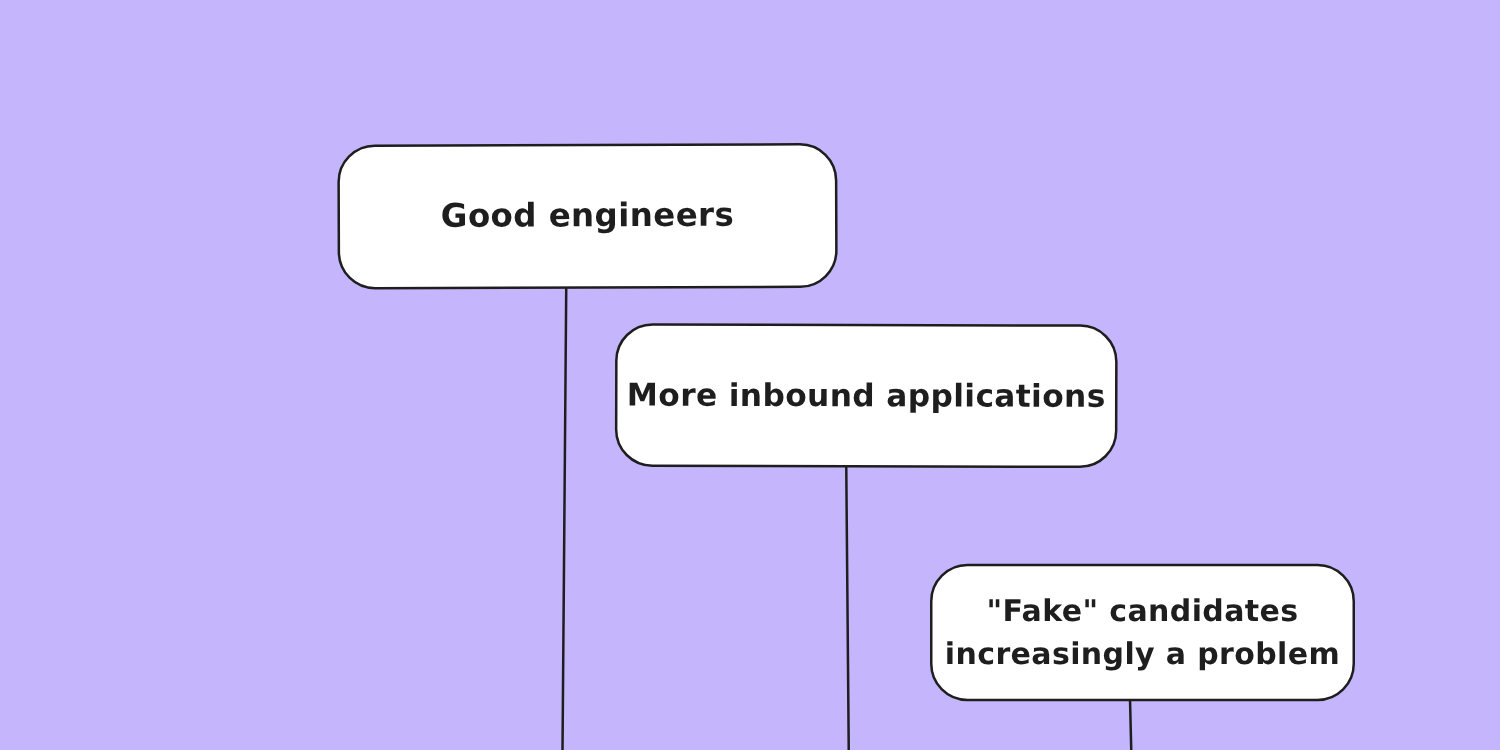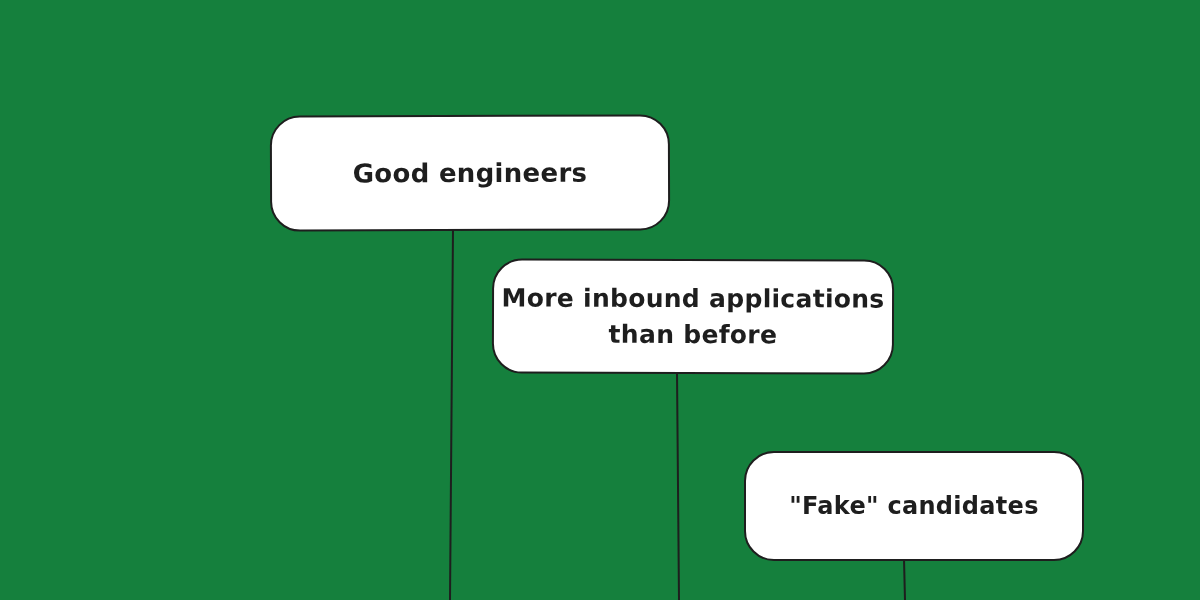--- a/index.html
+++ b/index.html
@@ -4,21 +4,21 @@
 <style>
   html, body {
     margin: 0;
     padding: 0;
     background: #ffffff;
   }
   .canvas {
     position: relative;
     width: 1200px;
     height: 600px;
-    background: #15803d;
+    background: #c4b5fd;
     overflow: hidden;
     font-family: "DejaVu Sans", sans-serif;
   }
   .connector-layer {
     position: absolute;
     left: 0;
     top: 0;
     width: 1200px;
     height: 600px;
     pointer-events: none;
@@ -73,20 +73,20 @@
     <line x1="677" y1="372" x2="679" y2="600" stroke="#1e1e1e" stroke-width="2" stroke-linecap="round"></line>
     <line x1="904" y1="559" x2="905" y2="600" stroke="#1e1e1e" stroke-width="2" stroke-linecap="round"></line>
   </svg>
 
   <div class="callout box-1">
     <span class="t-line">Good engineers</span>
   </div>
 
   <div class="callout box-2">
     <span class="t-line">More inbound applications</span>
-    <span class="t-line">than before</span>
   </div>
 
   <div class="callout box-3">
     <span class="t-line">"Fake" candidates</span>
+    <span class="t-line">increasingly a problem</span>
   </div>
 
 </div>
 
 </body></html>

